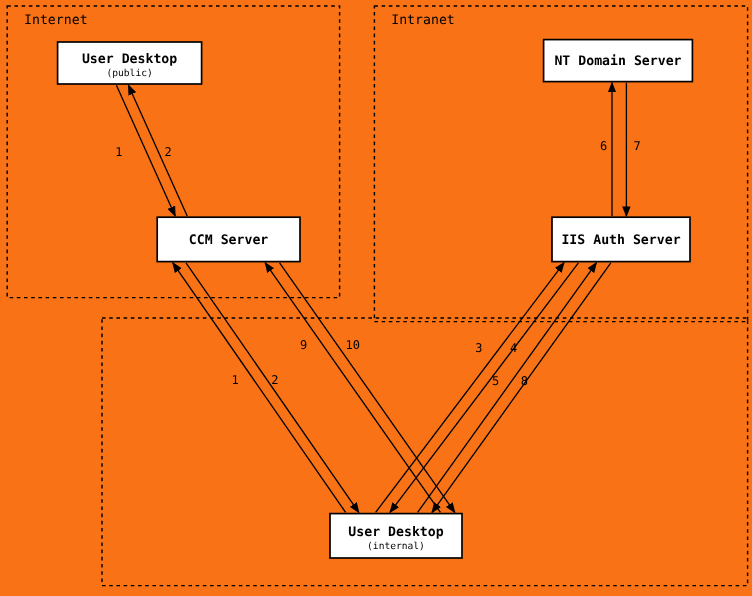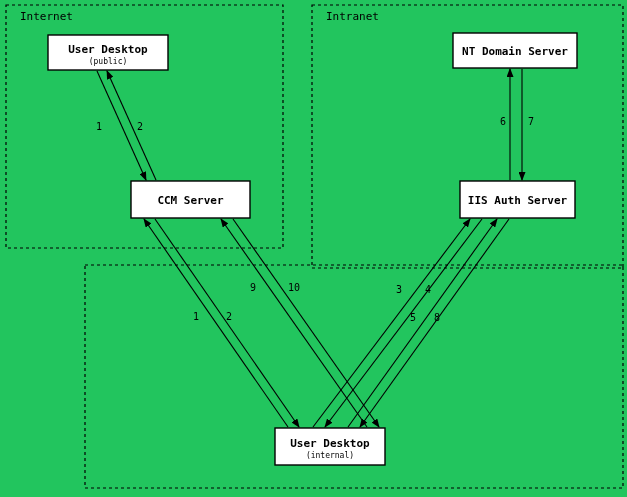--- a/index.html
+++ b/index.html
@@ -4,21 +4,21 @@
 <style>
   html, body {
     margin: 0;
     padding: 0;
     background: #ffffff;
   }
   #canvas {
     position: relative;
     width: 627px;
     height: 497px;
-    background: #22c55e;
+    background: #f97316;
     overflow: hidden;
     font-family: "DejaVu Sans Mono", "Liberation Mono", monospace;
   }
   svg#diagram {
     position: absolute;
     left: 0;
     top: 0;
     width: 627px;
     height: 497px;
   }

